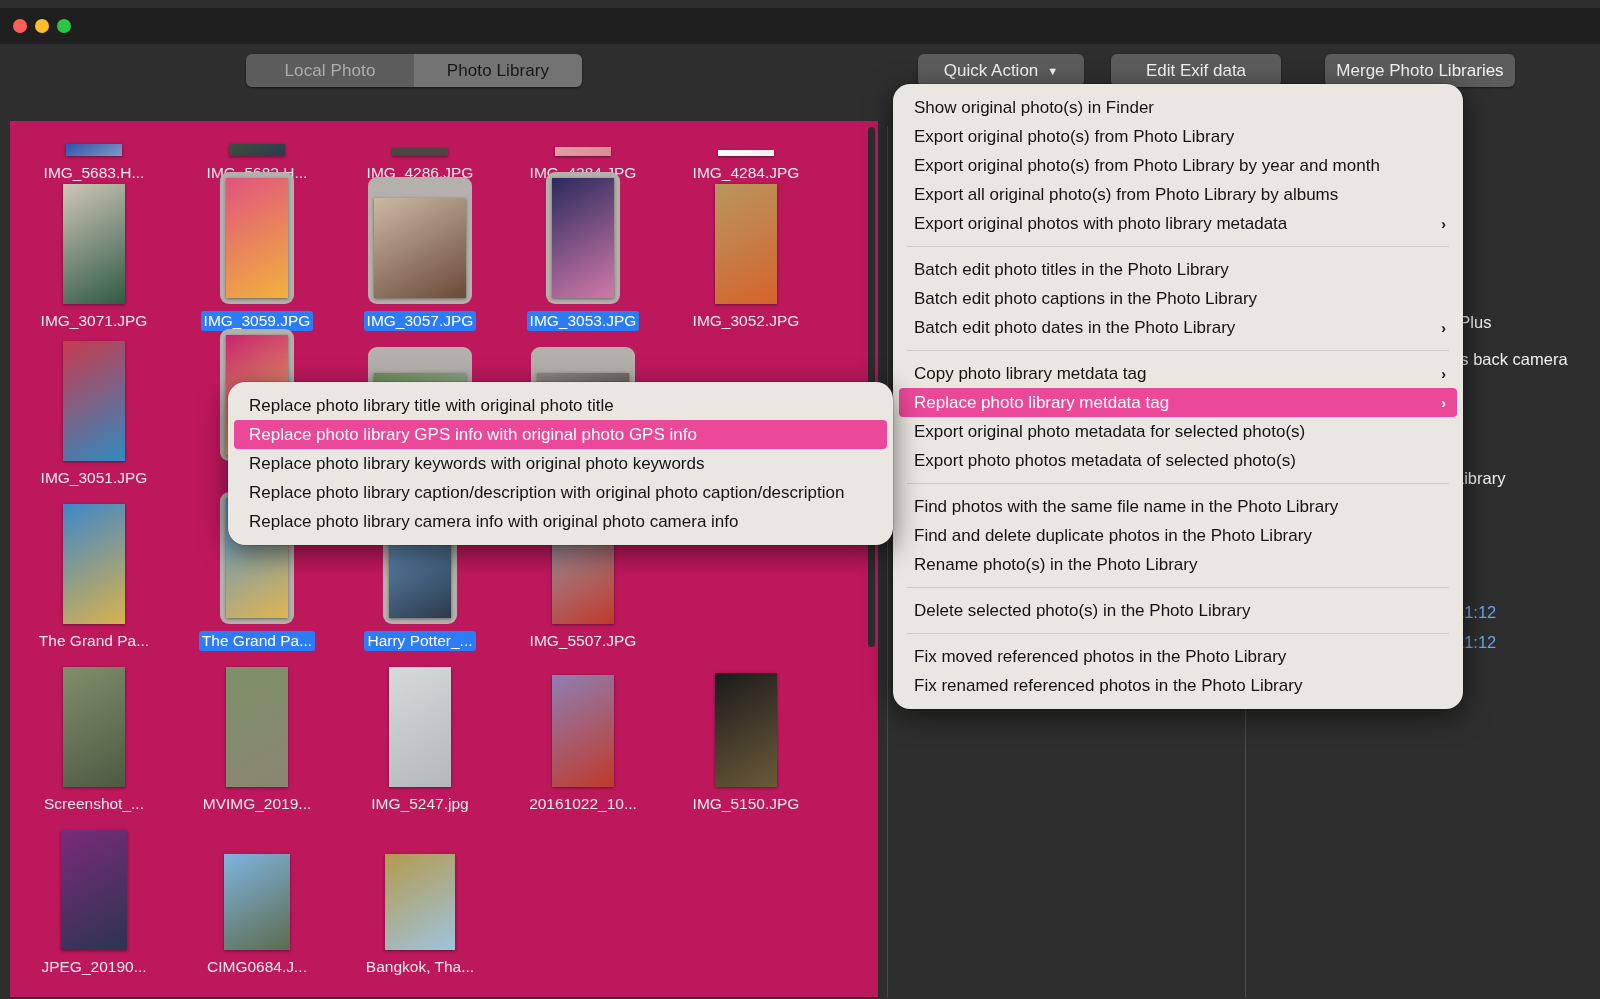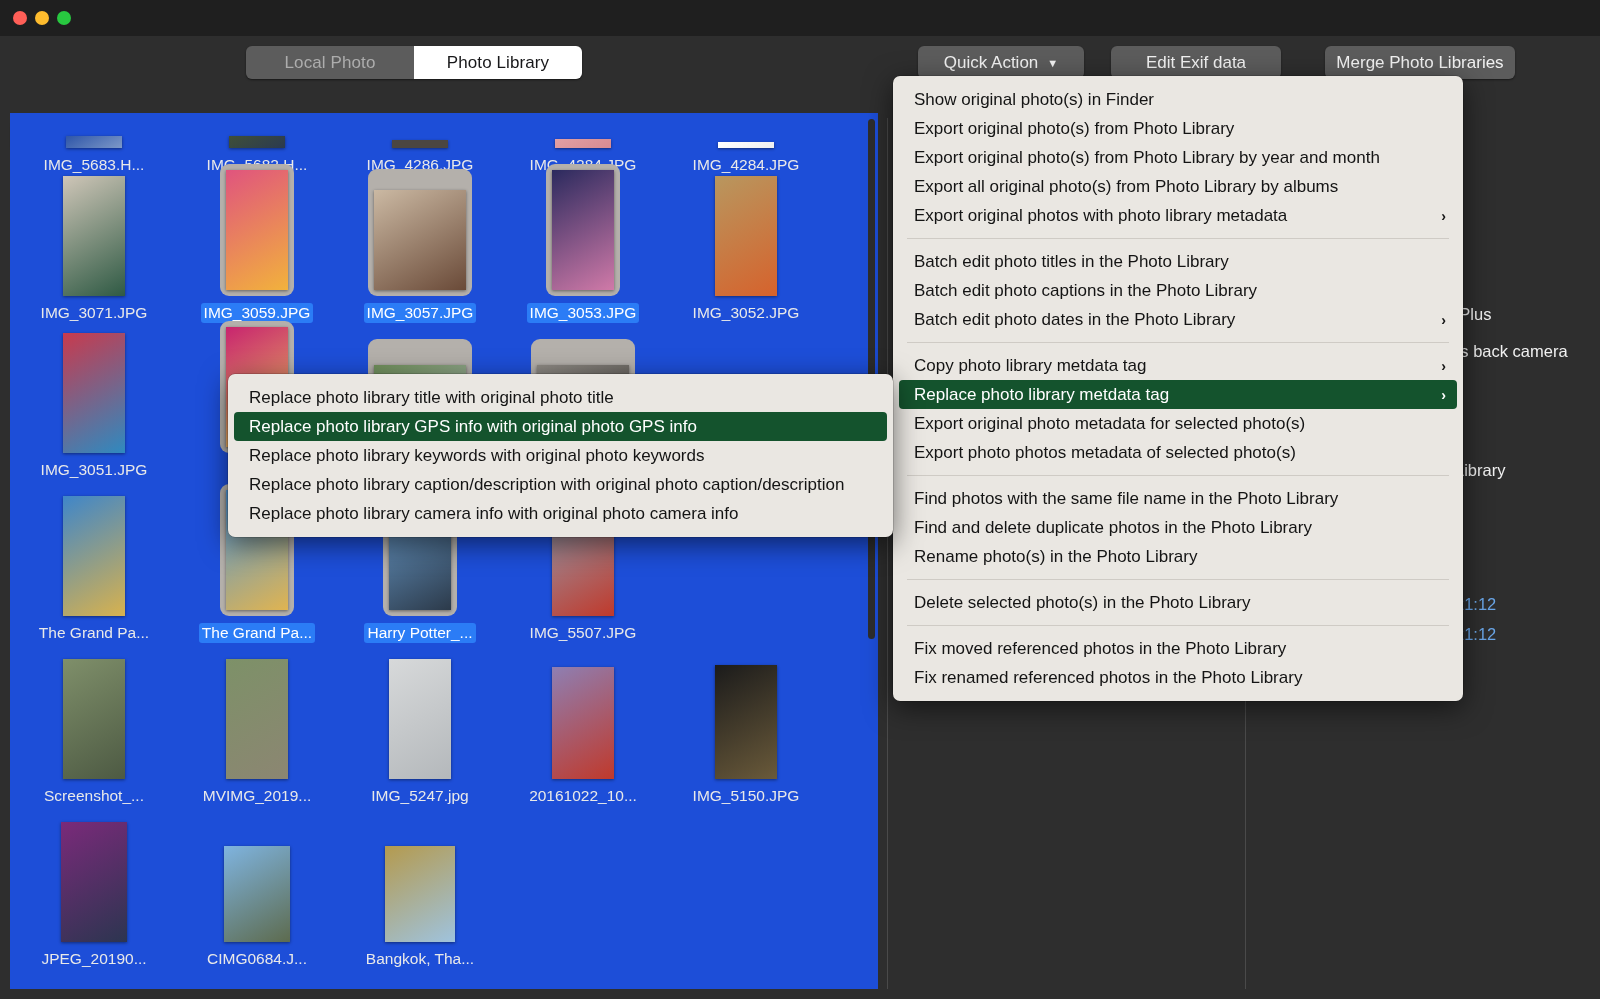--- a/index.html
+++ b/index.html
@@ -2,42 +2,42 @@
 <html><head>
 <meta charset="utf-8">
 <style>
   * { box-sizing: border-box; margin:0; padding:0; }
   html, body {
     width: 1600px; height: 999px; overflow: hidden;
     background: #2e2e2e;
     font-family: "Liberation Sans", sans-serif;
     -webkit-font-smoothing: antialiased;
   }
-  #app { position: relative; width:1600px; height:912px; background:#2e2e2e; }
+  #app { position: relative; width:1600px; height:912px; background:#2e2e2e;margin-top:8px; }
 
   
   .titlebar { position:absolute; left:0; top:0; width:1600px; height:36px; background:#1f1f1f; }
   .traffic { position:absolute; top:11px; display:flex; gap:8px; left:13px; }
   .light { width:14px; height:14px; border-radius:50%; }
   .l-red { background:#ff5f57; }
   .l-yellow { background:#febc2e; }
   .l-green { background:#28c840; }
 
   
   .toolbar { position:absolute; left:0; top:36px; width:1600px; height:82px; background:#2e2e2e; }
 
   .segmented {
     position:absolute; left:246px; top:10px; width:336px; height:33px;
     border-radius:6px; overflow:hidden; display:flex;
     box-shadow: 0 1px 2px rgba(0,0,0,.5);
   }
   .seg { flex:1; display:flex; align-items:center; justify-content:center;
          font-size:17px; letter-spacing:.1px; }
   .seg.off { background:#5c5c5c; color:#adadad; }
-  .seg.on  { background:#ffffff; color:#18181a; }
+  .seg.on  { background:#737373; color:#18181a; }
 
   .tbtn {
     position:absolute; top:10px; height:33px; border-radius:6px;
     background:#5c5c5c; color:#f2f2f2; font-size:17px;
     display:flex; align-items:center; justify-content:center; gap:9px;
     box-shadow:0 1px 2px rgba(0,0,0,.45);
   }
   #quick-action { left:918px; width:166px; }
   #edit-exif    { left:1111px; width:170px; }
   #merge-libs   { left:1325px; width:190px; }
@@ -48,21 +48,21 @@
     color:#ffffff; font-size:17px; display:flex; align-items:center; gap:8px;
     padding:0 13px; box-shadow:0 1px 2px rgba(0,0,0,.45);
   }
   #showing-filter { left:11px; top:84px; }
   #sorting-filter { left:625px; top:84px; }
   .chev { font-size:13px; opacity:.95; position:relative; top:1px; }
 
   
   .gridpane {
     position:absolute; left:10px; top:113px; width:868px; height:876px;
-    background:#1d4ed8; overflow:hidden;
+    background:#be185d; overflow:hidden;
   }
   .scrollbar { position:absolute; right:3px; top:6px; width:7px; height:520px;
                border-radius:4px; background:#2d2d2d; }
 
   .grid-rows { position:absolute; left:0; top:0; width:868px; }
   .grow { position:absolute; left:0; width:868px; display:flex; }
   .cell { width:158px; margin-left:5px; display:flex; flex-direction:column;
           align-items:center; justify-content:flex-end; }
   .thumbwrap { display:flex; align-items:flex-end; justify-content:center;
                border-radius:9px; }
@@ -77,31 +77,31 @@
           color:#f0f0f0; font-size:16.5px; }
   #meta-left  { left:895px; }
   #meta-right { left:1253px; }
   .meta .divider { position:absolute; left:-8px; top:0; width:1px; height:871px;
                    background:#4a4a4a; }
   .meta-list { position:absolute; left:11px; top:0; width:340px; }
   .meta-row { margin-bottom:16px; line-height:1.28; }
 
   
   .menu {
-    position:absolute; background:#eae7e2; border-radius:7px;
+    position:absolute; background:#eae7e2; border-radius:17px;
     box-shadow:0 7px 28px rgba(0,0,0,.55), 0 0 0 .5px rgba(0,0,0,.28);
     padding:9px 0; color:#141414; font-size:17px;
   }
   #quick-action-menu { left:893px; top:76px; width:570px; }
   #replace-submenu   { left:228px; top:374px; width:665px; }
 
   .mitem { height:29px; display:flex; align-items:center;
            padding:0 14px 0 21px; white-space:nowrap; position:relative; }
   .mitem .arrow { position:absolute; right:17px; font-size:14px; font-weight:bold; }
-  .mitem.hl { background:#14532d; color:#ffffff; margin:0 6px; border-radius:4px;
+  .mitem.hl { background:#ec4899; color:#ffffff; margin:0 6px; border-radius:4px;
               padding-left:15px; }
   .mitem.hl .arrow { right:11px; color:#fff; }
   .msep { height:1px; background:#cfcbc5; margin:8px 14px; }
 </style>
 </head>
 <body>
 
 <div id="app">
 
   <div class="titlebar">

